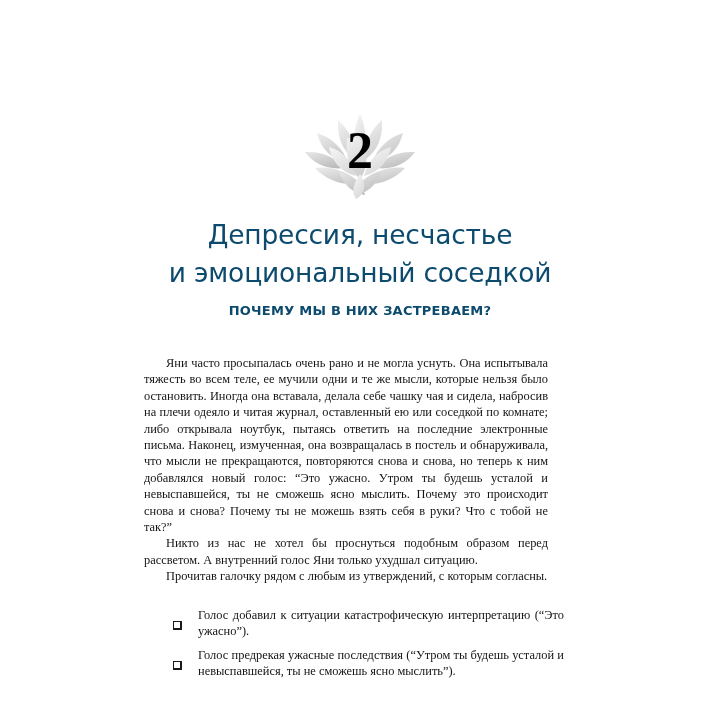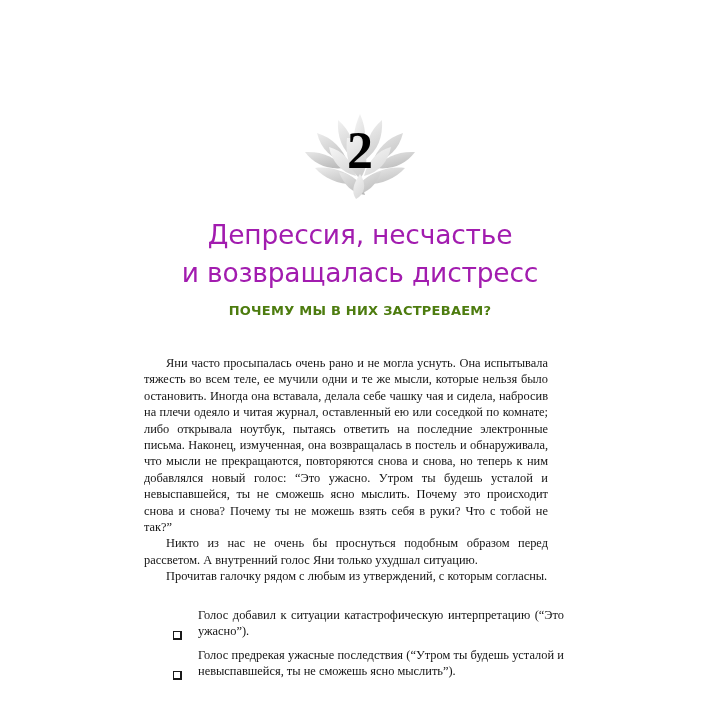--- a/index.html
+++ b/index.html
@@ -47,31 +47,31 @@
     position: absolute;
     left: 80px;
     top: 216px;
     width: 560px;
     text-align: center;
   }
   .chapter-title-line {
     font-family: "DejaVu Sans", "Liberation Sans", sans-serif;
     font-size: 26.5px;
     font-weight: 400;
-    color: #a21caf;
+    color: #0c4a6e;
     line-height: 1.42;
     letter-spacing: -0.2px;
     white-space: nowrap;
   }
   .chapter-subtitle {
     margin-top: 12px;
     font-family: "DejaVu Sans", "Liberation Sans", sans-serif;
     font-size: 13px;
     font-weight: 700;
-    color: #4d7c0f;
+    color: #0c4a6e;
     letter-spacing: 0.25px;
     white-space: nowrap;
   }
 
   
   .body-block {
     position: absolute;
     left: 144px;
     top: 355px;
     width: 404px;
@@ -94,21 +94,21 @@
     position: absolute;
     left: 160px;
     top: 607px;
     width: 404px;
     list-style: none;
     margin: 0;
     padding: 0;
   }
   .check-item {
     display: flex;
-    align-items: flex-end;
+    align-items: center;
     margin-bottom: 7px;
   }
   .checkbox {
     flex: 0 0 auto;
     width: 9px;
     height: 9px;
     margin-top: 4px;
     margin-left: 13px;
     margin-right: 16px;
     box-sizing: border-box;
@@ -168,27 +168,27 @@
       <path d="M44 72 C49 85 57 93 70 95 C67 83 58 74 44 72 Z" fill="url(#pg3)"></path>
       <path d="M86 72 C81 85 73 93 60 95 C63 83 72 74 86 72 Z" fill="url(#pg3)"></path>
       <path d="M65 74 C58 84 56 92 61 99 C70 94 72 84 65 74 Z" fill="url(#pg4)"></path>
     </svg>
   </div>
 
   <div class="chapter-number">2</div>
 
   <div class="title-block">
     <div class="chapter-title-line">Депрессия, несчастье</div>
-    <div class="chapter-title-line">и возвращалась дистресс</div>
+    <div class="chapter-title-line">и эмоциональный соседкой</div>
     <div class="chapter-subtitle">ПОЧЕМУ МЫ В НИХ ЗАСТРЕВАЕМ?</div>
   </div>
 
   <div class="body-block">
     <p class="para">Яни часто просыпалась очень рано и не могла уснуть. Она испытывала тяжесть во всем теле, ее мучили одни и те же мысли, которые нельзя было остановить. Иногда она вставала, делала себе чашку чая и сидела, набросив на плечи одеяло и читая журнал, оставленный ею или соседкой по комнате; либо открывала ноутбук, пытаясь ответить на последние электронные письма. Наконец, измученная, она возвращалась в постель и обнаруживала, что мысли не прекращаются, повторяются снова и снова, но теперь к ним добавлялся новый голос: “Это ужасно. Утром ты будешь усталой и невыспавшейся, ты не сможешь ясно мыслить. Почему это происходит снова и снова? Почему ты не можешь взять себя в руки? Что с тобой не так?”</p>
-    <p class="para">Никто из нас не очень бы проснуться подобным образом перед рассветом. А внутренний голос Яни только ухудшал ситуацию.</p>
+    <p class="para">Никто из нас не хотел бы проснуться подобным образом перед рассветом. А внутренний голос Яни только ухудшал ситуацию.</p>
     <p class="para">Прочитав галочку рядом с любым из утверждений, с которым согласны.</p>
   </div>
 
   <ul class="checklist">
     <li class="check-item">
       <span class="checkbox"></span>
       <span class="check-text">Голос добавил к ситуации катастрофическую интерпретацию (“Это ужасно”).</span>
     </li>
     <li class="check-item">
       <span class="checkbox"></span>

